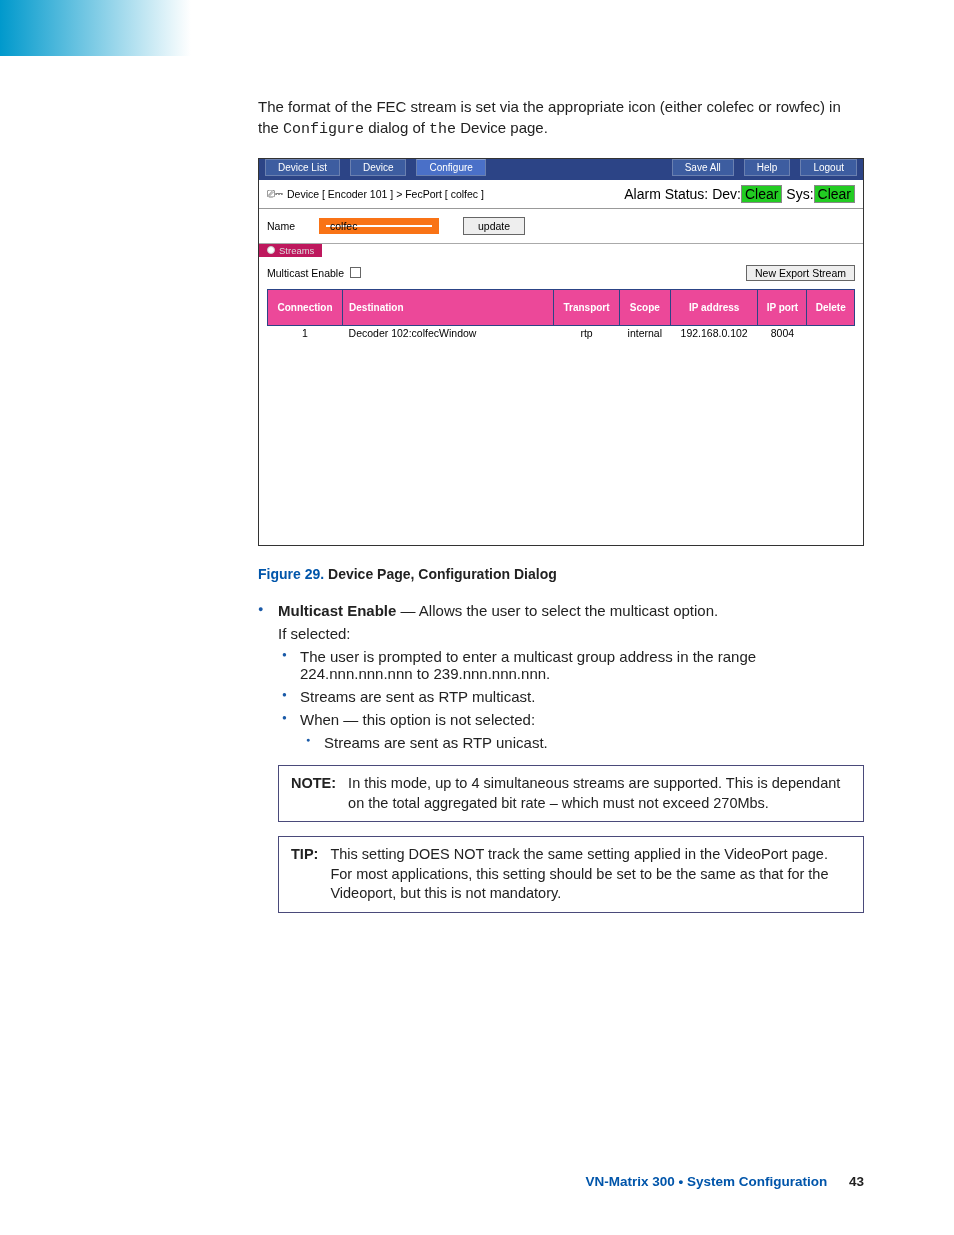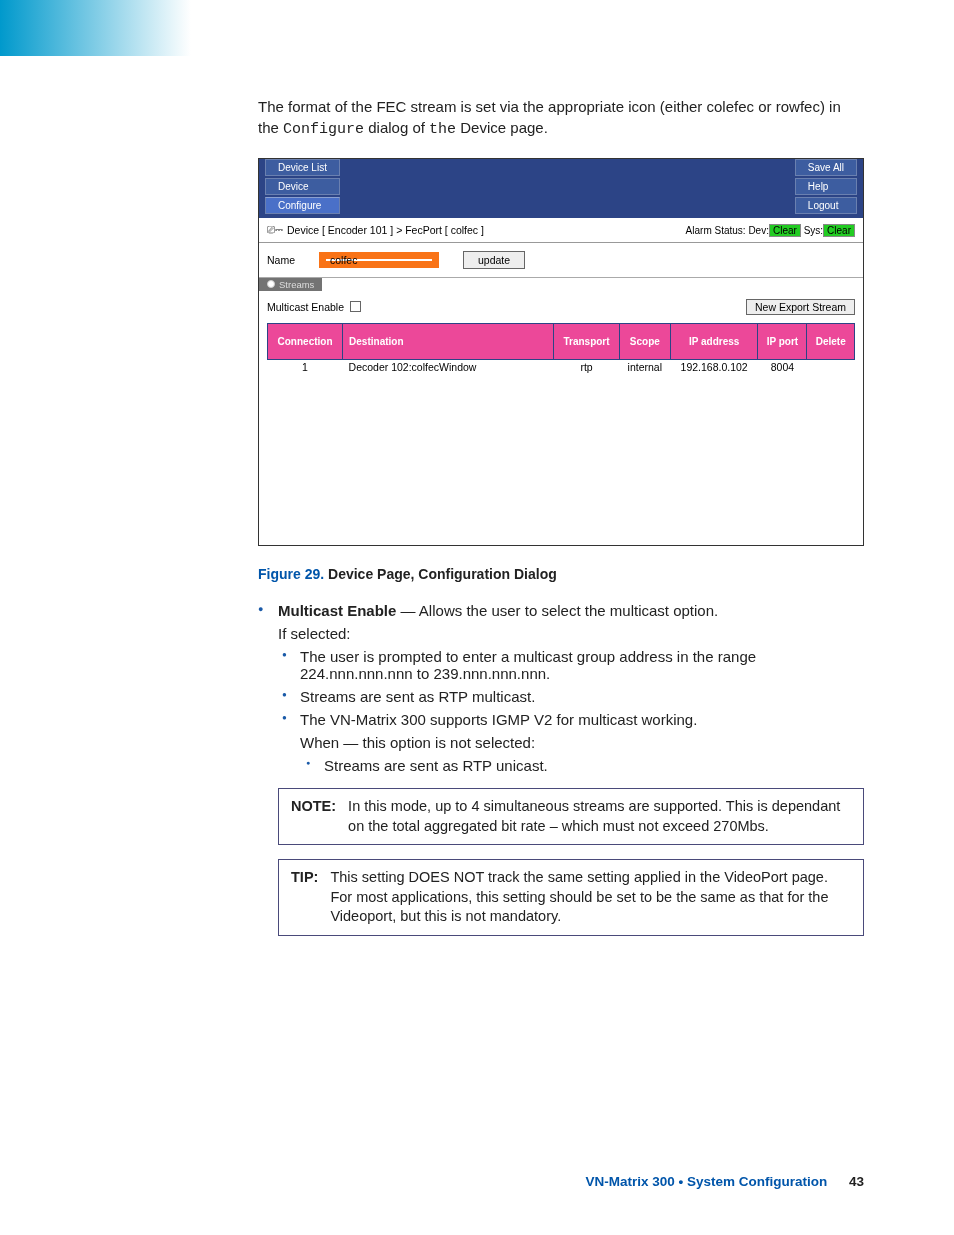--- a/index.html
+++ b/index.html
@@ -38,48 +38,48 @@
   }
   .logo-icon:before {
     content: ""; position: absolute; inset: 3px; border: 1.5px dashed #fff; border-radius: 50%;
   }
   .logo-text { color: #fff; font-family: Georgia, serif; font-weight: bold; font-size: 28px; }
   .tab-row {
     display: flex; justify-content: space-between; align-items: center;
     background: linear-gradient(to bottom, #2c4486 0%, #2c4486 100%);
     padding: 0 6px 4px 6px;
   }
-  .tabs-left, .tabs-right { display: flex; gap: 2px; flex-direction: column; }
+  .tabs-left, .tabs-right { display: flex; gap: 10px; }
   .tab {
     border: 1px solid #6a80b0;
     background: #3d5da0;
     color: #fff;
     font-size: 10px;
     padding: 2px 12px;
   }
   .tab.active { background: #4a70c8; border-top: 1px solid #8aa0d0; }
   .crumb-row {
     display: flex; justify-content: space-between; align-items: center;
     border-bottom: 1px solid #999; padding: 6px 8px 6px 8px;
   }
   .crumb-left { display: flex; align-items: center; gap: 4px; font-size: 10.5px; }
   .crumb-icon { font-size: 10px; }
-  .alarm-right { font-size: 10px; }
+  .alarm-right { font-size: 14px; }
   .badge { background: #22cc22; color: #000; padding: 0 3px; border: 1px solid #888; }
   .form-row { display: flex; align-items: center; gap: 24px; padding: 8px 8px; border-bottom: 1px solid #aaa; font-size: 10.5px; }
   .name-box {
     border: 7px solid #f97316; padding: 1px 4px; min-width: 120px; height: 16px;
     display: inline-flex; align-items: center;
   }
   .upd-btn {
     border: 1px solid #666; background: #eee; padding: 0 14px; height: 18px;
     font-size: 10.5px; display: inline-flex; align-items: center;
   }
   .streams-tab {
-    background: #737373; color: #ddd; display: inline-flex; align-items: center;
+    background: #be185d; color: #ddd; display: inline-flex; align-items: center;
     padding: 1px 8px; font-size: 9.5px; gap: 4px; margin-top: -2px;
   }
   .streams-tab .radio { width: 8px; height: 8px; border: 1px solid #ccc; border-radius: 50%; background: #fff; }
   .mc-row { display: flex; justify-content: space-between; align-items: center; padding: 8px; }
   .mc-left { display: flex; align-items: center; gap: 6px; font-size: 10.5px; }
   .mc-check { width: 11px; height: 11px; border: 1px solid #666; background: #fff; }
   .new-stream { border: 1px solid #666; background: #eee; padding: 1px 8px; font-size: 10.5px; }
   .tbl { width: calc(100% - 16px); margin: 0 8px; border-collapse: collapse; }
   .tbl th { background: #ec4899; color: #fff; font-weight: bold; font-size: 10px; border: 1px solid #2c4486; padding: 12px 6px; text-align: center; }
   .tbl th.left { text-align: left; }
@@ -184,21 +184,20 @@
   </p>
 
   <ul class="bullets">
     <li>
       <strong>Multicast Enable</strong><span> — Allows the user to select the multicast option.</span>
       <div style="margin-top:6px">If selected:</div>
       <ul class="sub">
         <li>The user is prompted to enter a multicast group address in the range 224.nnn.nnn.nnn to 239.nnn.nnn.nnn.</li>
         <li>Streams are sent as RTP multicast.</li>
         <li>
-          <span>The VN-Matrix 300 supports IGMP V2 for multicast working.</span>
           <div style="margin-top:6px">When — this option is not selected:</div>
           <ul class="subsub">
             <li>Streams are sent as RTP unicast.</li>
           </ul>
         </li>
       </ul>
 
       <div class="box">
         <span class="tag">NOTE:</span>
         <span>In this mode, up to 4 simultaneous streams are supported. This is dependant on the total aggregated bit rate – which must not exceed 270Mbs.</span>

